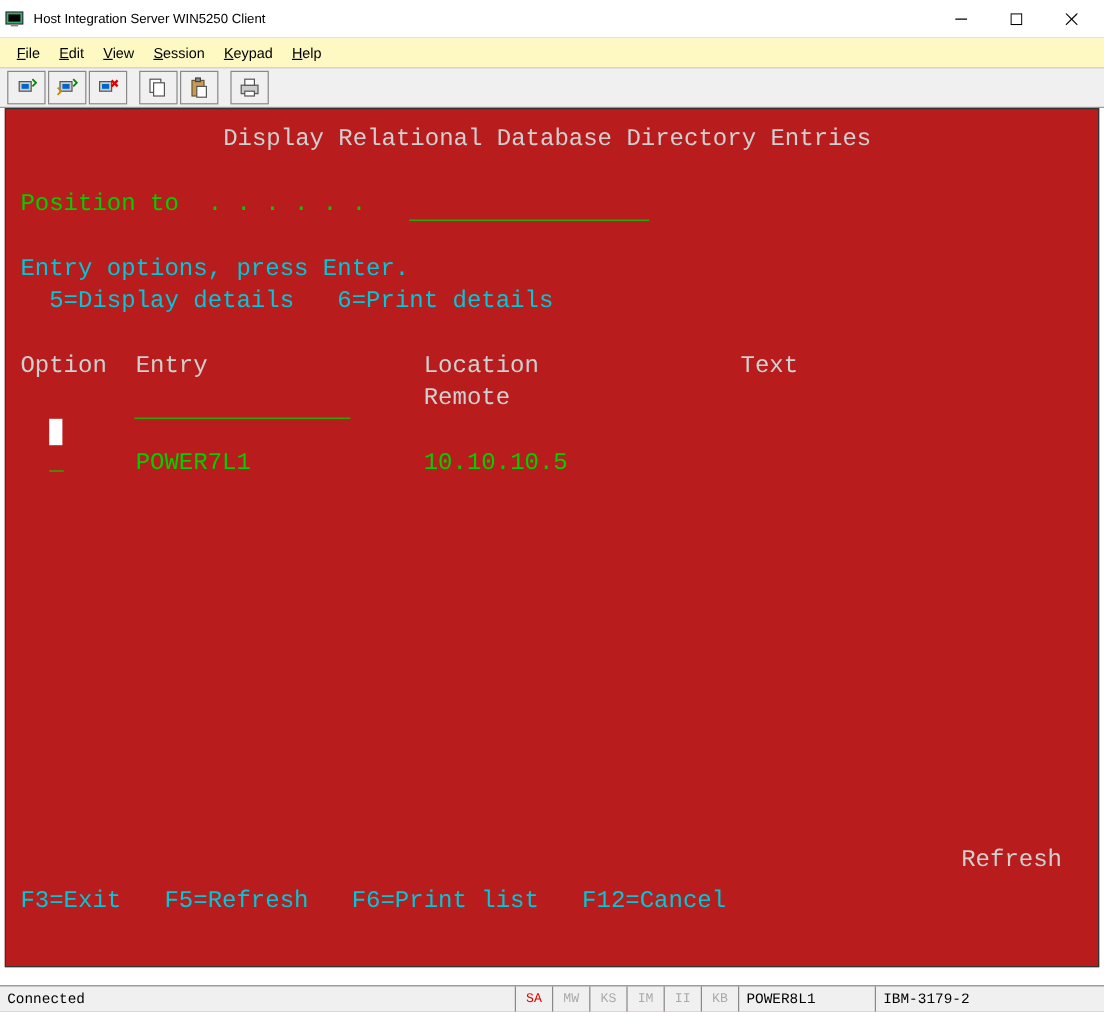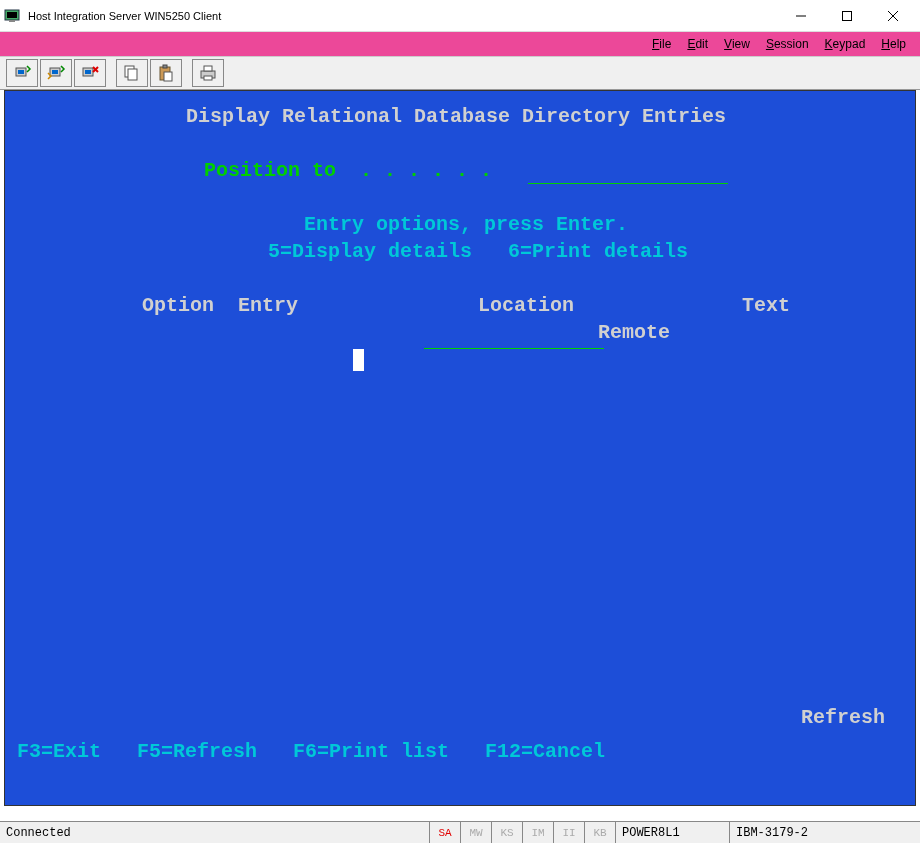--- a/index.html
+++ b/index.html
@@ -46,22 +46,21 @@
     justify-content: center;
     cursor: pointer;
     font-size: 14px;
   }
   .menubar {
     height: 24px;
     display: flex;
     align-items: center;
     padding: 0 8px;
     gap: 4px;
-    background: #ec4899;
-    justify-content: flex-end;
+    background: #fef9c3;
   }
   .menuitem {
     padding: 2px 6px;
     font-size: 12px;
     cursor: pointer;
   }
   .menuitem u { text-decoration: underline; }
   .toolbar {
     height: 34px;
     background: #f0f0f0;
@@ -80,37 +79,35 @@
     margin-right: 2px;
     display: flex;
     align-items: center;
     justify-content: center;
     cursor: pointer;
   }
   .tb-sep {
     width: 8px;
   }
   .terminal {
-    background: #1d4ed8;
+    background: #b91c1c;
     width: 912px;
     height: 716px;
     margin: 0 4px;
     font-family: "Consolas", "Courier New", monospace;
     font-size: 20px;
     line-height: 27px;
     color: #ccc;
     padding: 12px 0 0 12px;
     position: relative;
     border: 1px solid #333;
-    font-weight: bold;
   }
   .term-line {
     white-space: pre;
     height: 27px;
-    text-align: center;
   }
   .c-white { color: #d0d0d0; }
   .c-cyan { color: #00c8d8; }
   .c-green { color: #00d000; }
   .cursor-block {
     display: inline-block;
     width: 11px;
     height: 22px;
     background: #fff;
     vertical-align: text-bottom;
@@ -253,20 +250,21 @@
   <div class="term-line c-white" style="text-align:center; padding-right:20px;">Display Relational Database Directory Entries</div>
   <div class="term-line"></div>
   <div class="term-line"><span class="c-green">Position to  . . . . . .</span>   <span class="underline-input"></span></div>
   <div class="term-line"></div>
   <div class="term-line c-cyan">Entry options, press Enter.</div>
   <div class="term-line c-cyan">  <span>5=Display details   6=Print details</span></div>
   <div class="term-line"></div>
   <div class="term-line c-white"><span>Option</span>  <span>Entry</span>               <span>Location</span>              <span>Text</span></div>
   <div class="term-line c-white">                            <span>Remote</span></div>
   <div class="term-line">  <span class="cursor-block"></span>     <span class="hr-line"></span></div>
+  <div class="term-line c-green">  <span>_</span>     <span>POWER7L1</span>            <span>10.10.10.5</span></div>
 
   <div class="bottom-label">Refresh</div>
   <div class="term-line c-cyan" style="position:absolute; bottom:40px; left:12px;">F3=Exit   F5=Refresh   F6=Print list   F12=Cancel</div>
 </div>
 
 <div class="statusbar">
   <div class="status-cell status-conn">Connected</div>
   <div class="status-cell status-ind status-sa">SA</div>
   <div class="status-cell status-ind">MW</div>
   <div class="status-cell status-ind">KS</div>

